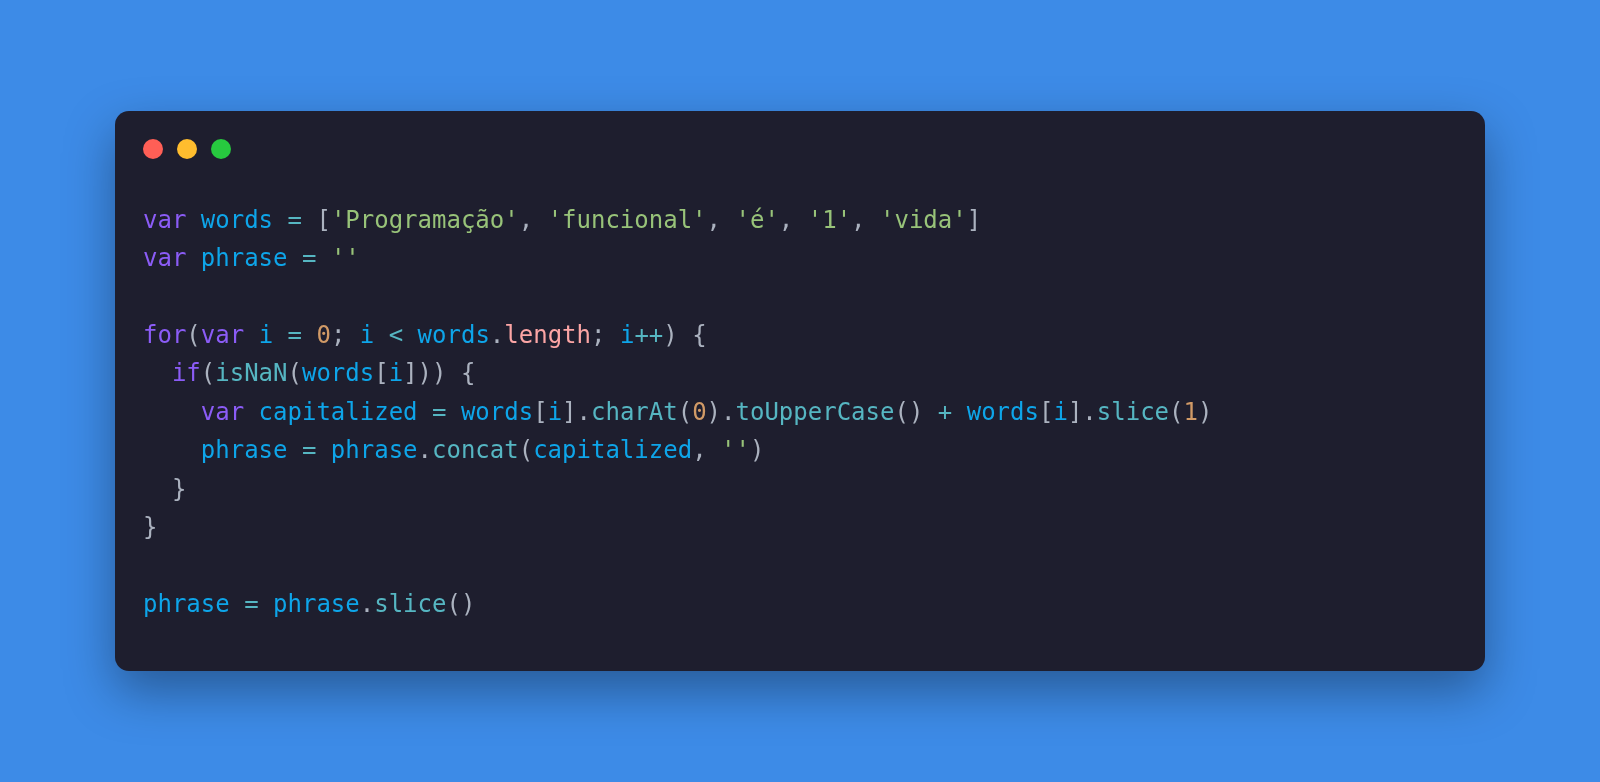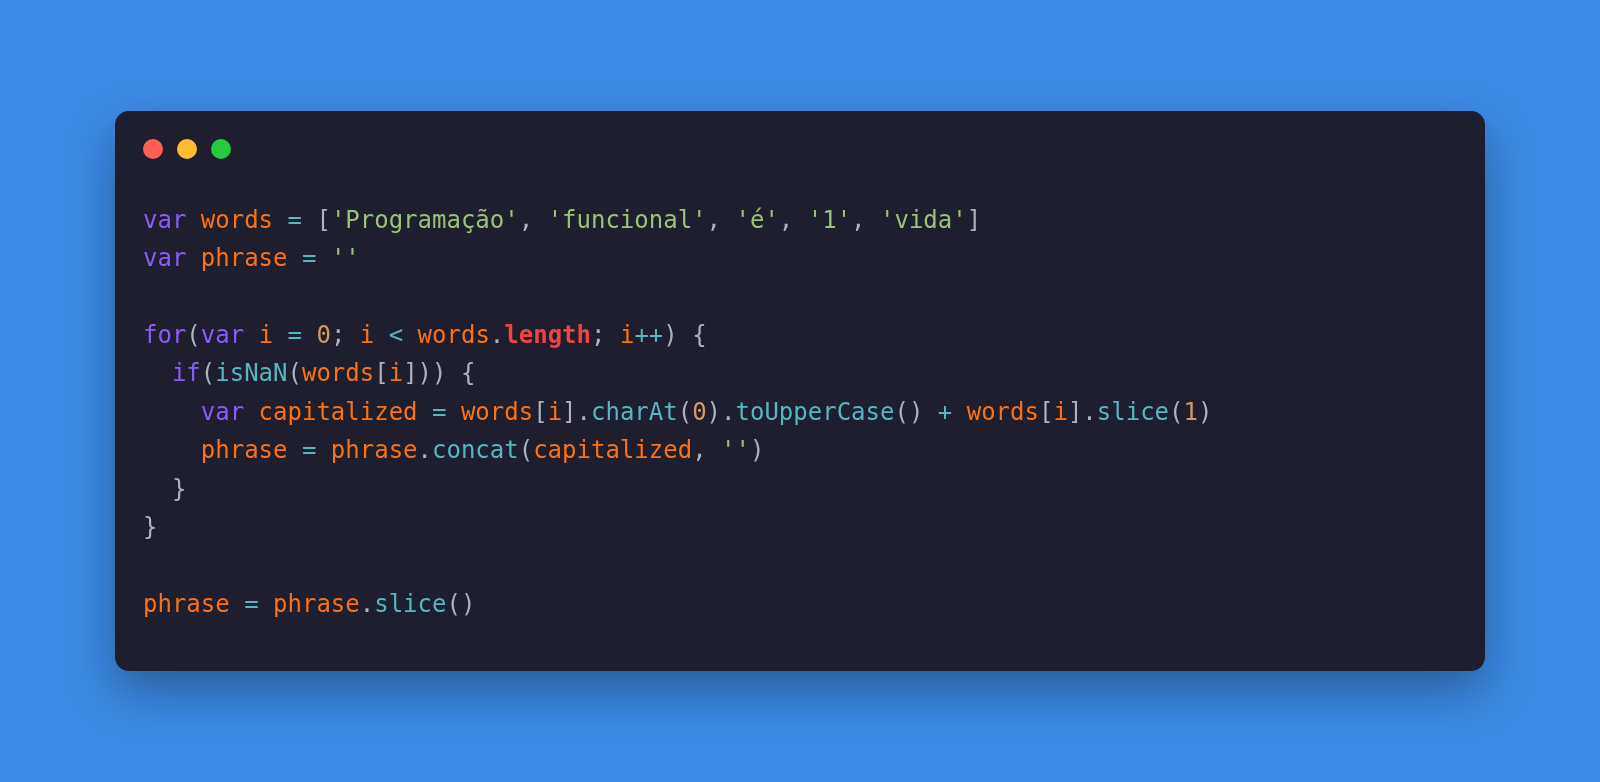--- a/index.html
+++ b/index.html
@@ -38,27 +38,27 @@
       font-family: inherit;
       font-size: 24px;
       line-height: 1.6;
       white-space: pre;
       padding: 0 28px;
       color: #cdd6f4;
       overflow: auto;
     }
     .tok { display: inline; }
     .kw   { color: #8b5cf6; }   
-    .ident{ color: #f97316; }   
+    .ident{ color: #0ea5e9; }   
     .op   { color: #56b6c2; }   
     .num  { color: #d19a66; }   
     .str  { color: #98c379; }   
     .call { color: #56b6c2; }   
     .plain{ color: #abb2bf; }   
-    .prop { color: #ef4444; font-weight: bold; }   
+    .prop { color: #fca5a5; }   
   </style>
 </head>
 <body>
 
 <div class="window">
   <div class="traffic-lights">
     <div class="traffic-light tl-red"></div>
     <div class="traffic-light tl-yellow"></div>
     <div class="traffic-light tl-green"></div>
   </div>

